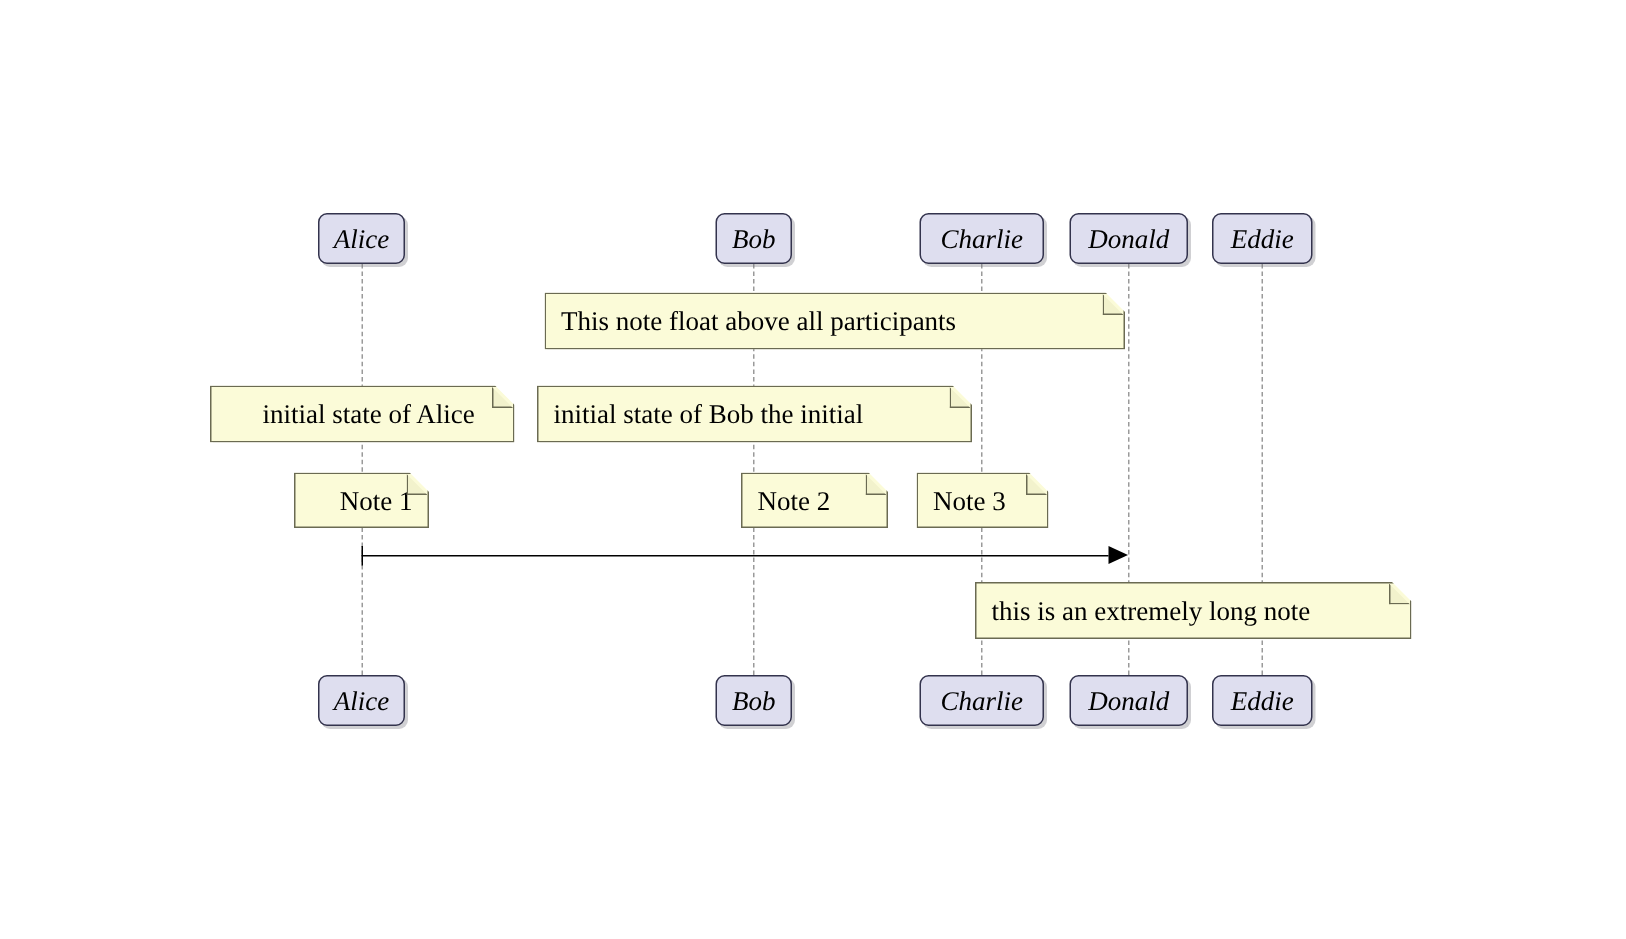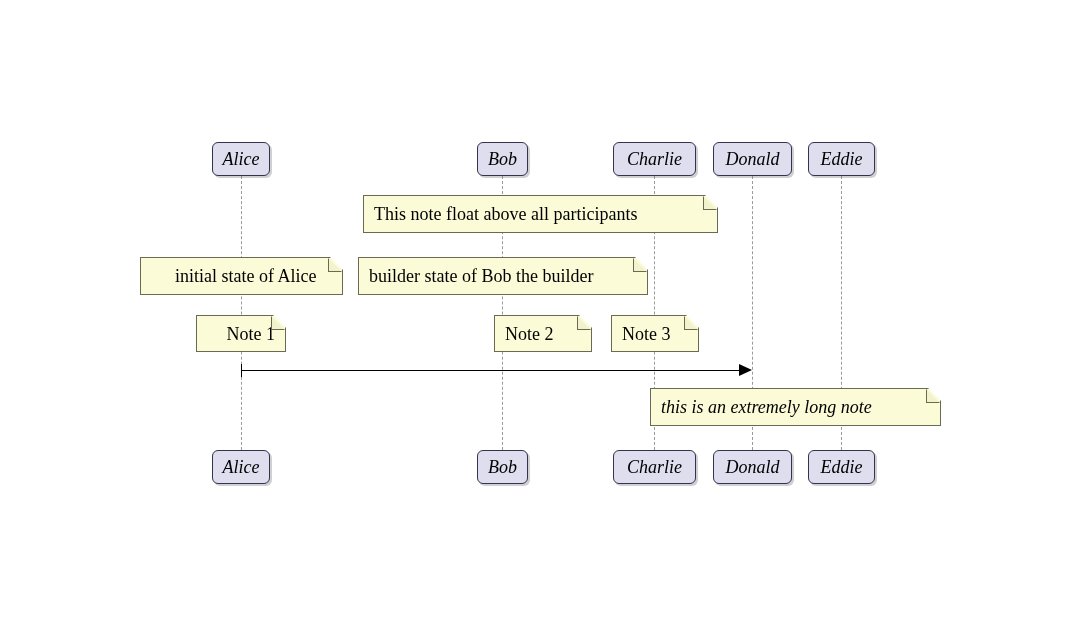--- a/index.html
+++ b/index.html
@@ -126,51 +126,51 @@
   <div class="participant" style="left:613px; top:142px; width:83px; height:34px;">
       <span>Charlie</span>
     </div>
   <div class="participant" style="left:713px; top:142px; width:79px; height:34px;">
       <span>Donald</span>
     </div>
   <div class="participant" style="left:808px; top:142px; width:67px; height:34px;">
       <span>Eddie</span>
     </div>
 
-  <div class="note" style="left:363px; top:195px; width:355px; height:38px;align-items:center;">
+  <div class="note" style="left:363px; top:195px; width:387px; height:38px;align-items:center;">
     <span class="note-text">This note float above all participants</span>
     <span class="fold"></span>
   </div>
 
   <div class="note" style="left:140px; top:257px; width:203px; height:38px;padding-left:24px;">
     <span class="note-text">initial state of Alice</span>
     <span class="fold"></span>
   </div>
 
   <div class="note" style="left:358px; top:257px; width:290px; height:38px;">
-    <span class="note-text">builder state of Bob the builder</span>
+    <span class="note-text">initial state of Bob the initial</span>
     <span class="fold"></span>
   </div>
 
   <div class="note" style="left:196px; top:315px; width:90px; height:37px;justify-content:flex-end;">
     <span class="note-text">Note 1</span>
     <span class="fold"></span>
   </div>
 
   <div class="note" style="left:450px; top:315px; width:98px; height:37px;margin-left:44px;">
     <span class="note-text">Note 2</span>
     <span class="fold"></span>
   </div>
 
   <div class="note" style="left:611px; top:315px; width:88px; height:37px;">
     <span class="note-text">Note 3</span>
     <span class="fold"></span>
   </div>
 
-  <div class="note" style="left:650px; top:388px; width:291px; height:38px;font-style:italic;">
+  <div class="note" style="left:650px; top:388px; width:291px; height:38px;">
     <span class="note-text">this is an extremely long note</span>
     <span class="fold"></span>
   </div>
 
   <div class="msg-tail" style="left:241px; top:364px; height:13px;"></div>
   <div class="msg-line" style="left:241px; top:370px; width:498px;"></div>
   <div class="msg-head" style="left:739px; top:364px;"></div>
 
   <div class="participant" style="left:212px; top:450px; width:58px; height:34px;">
       <span>Alice</span>

